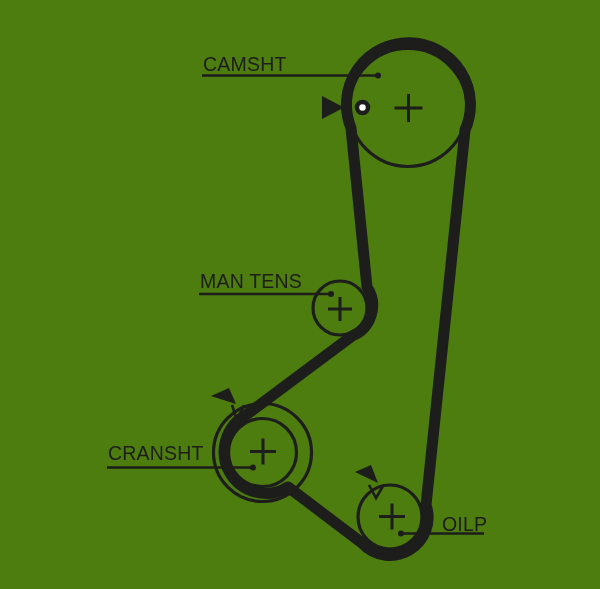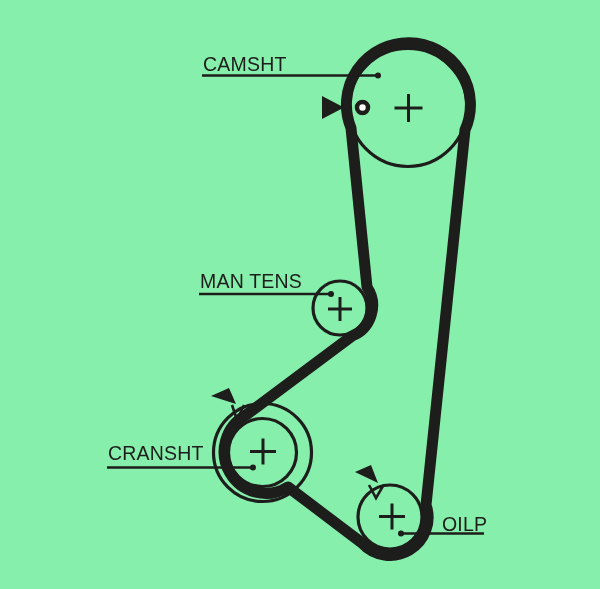--- a/index.html
+++ b/index.html
@@ -4,21 +4,21 @@
 <style>
   html, body {
     margin: 0;
     padding: 0;
     background: #ffffff;
   }
   .stage {
     position: relative;
     width: 600px;
     height: 589px;
-    background: #86efac;
+    background: #4d7c0f;
     overflow: hidden;
     font-family: "Liberation Sans", sans-serif;
   }
   svg { display: block; }
   .label-text {
     font-family: "Liberation Sans", sans-serif;
     font-size: 19.5px;
     letter-spacing: 0.2px;
     fill: #1d1d1b;
   }

